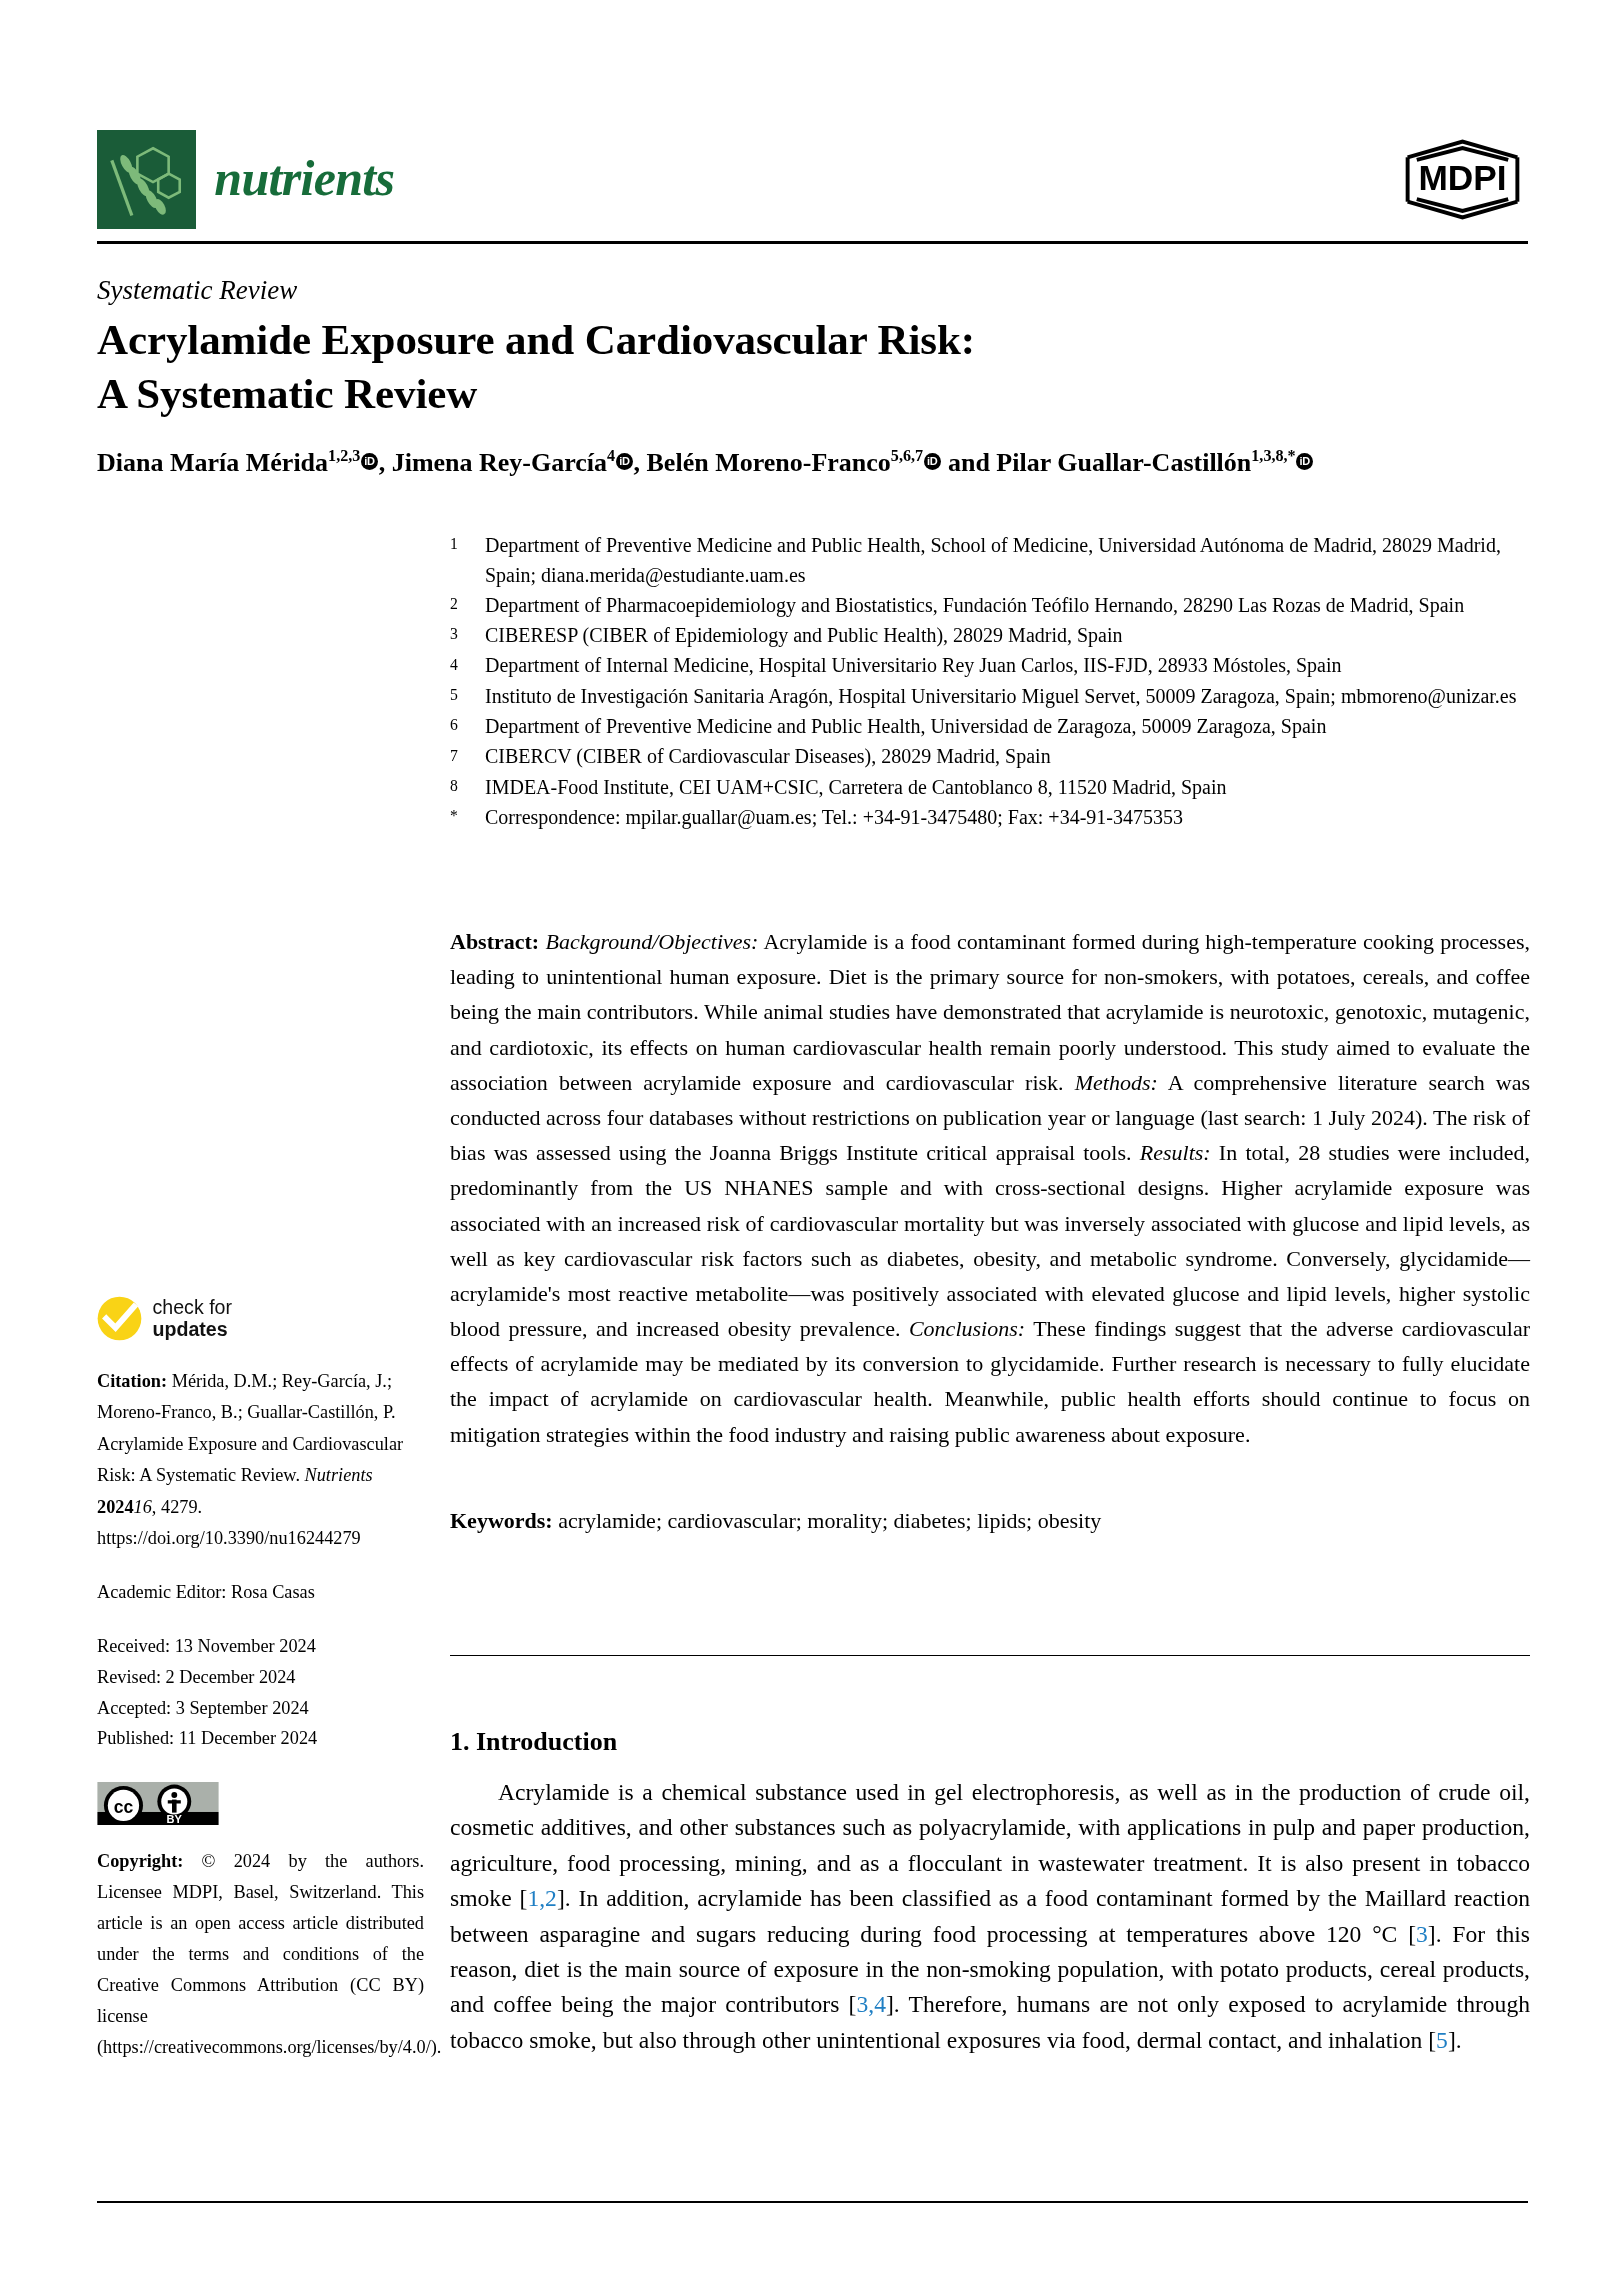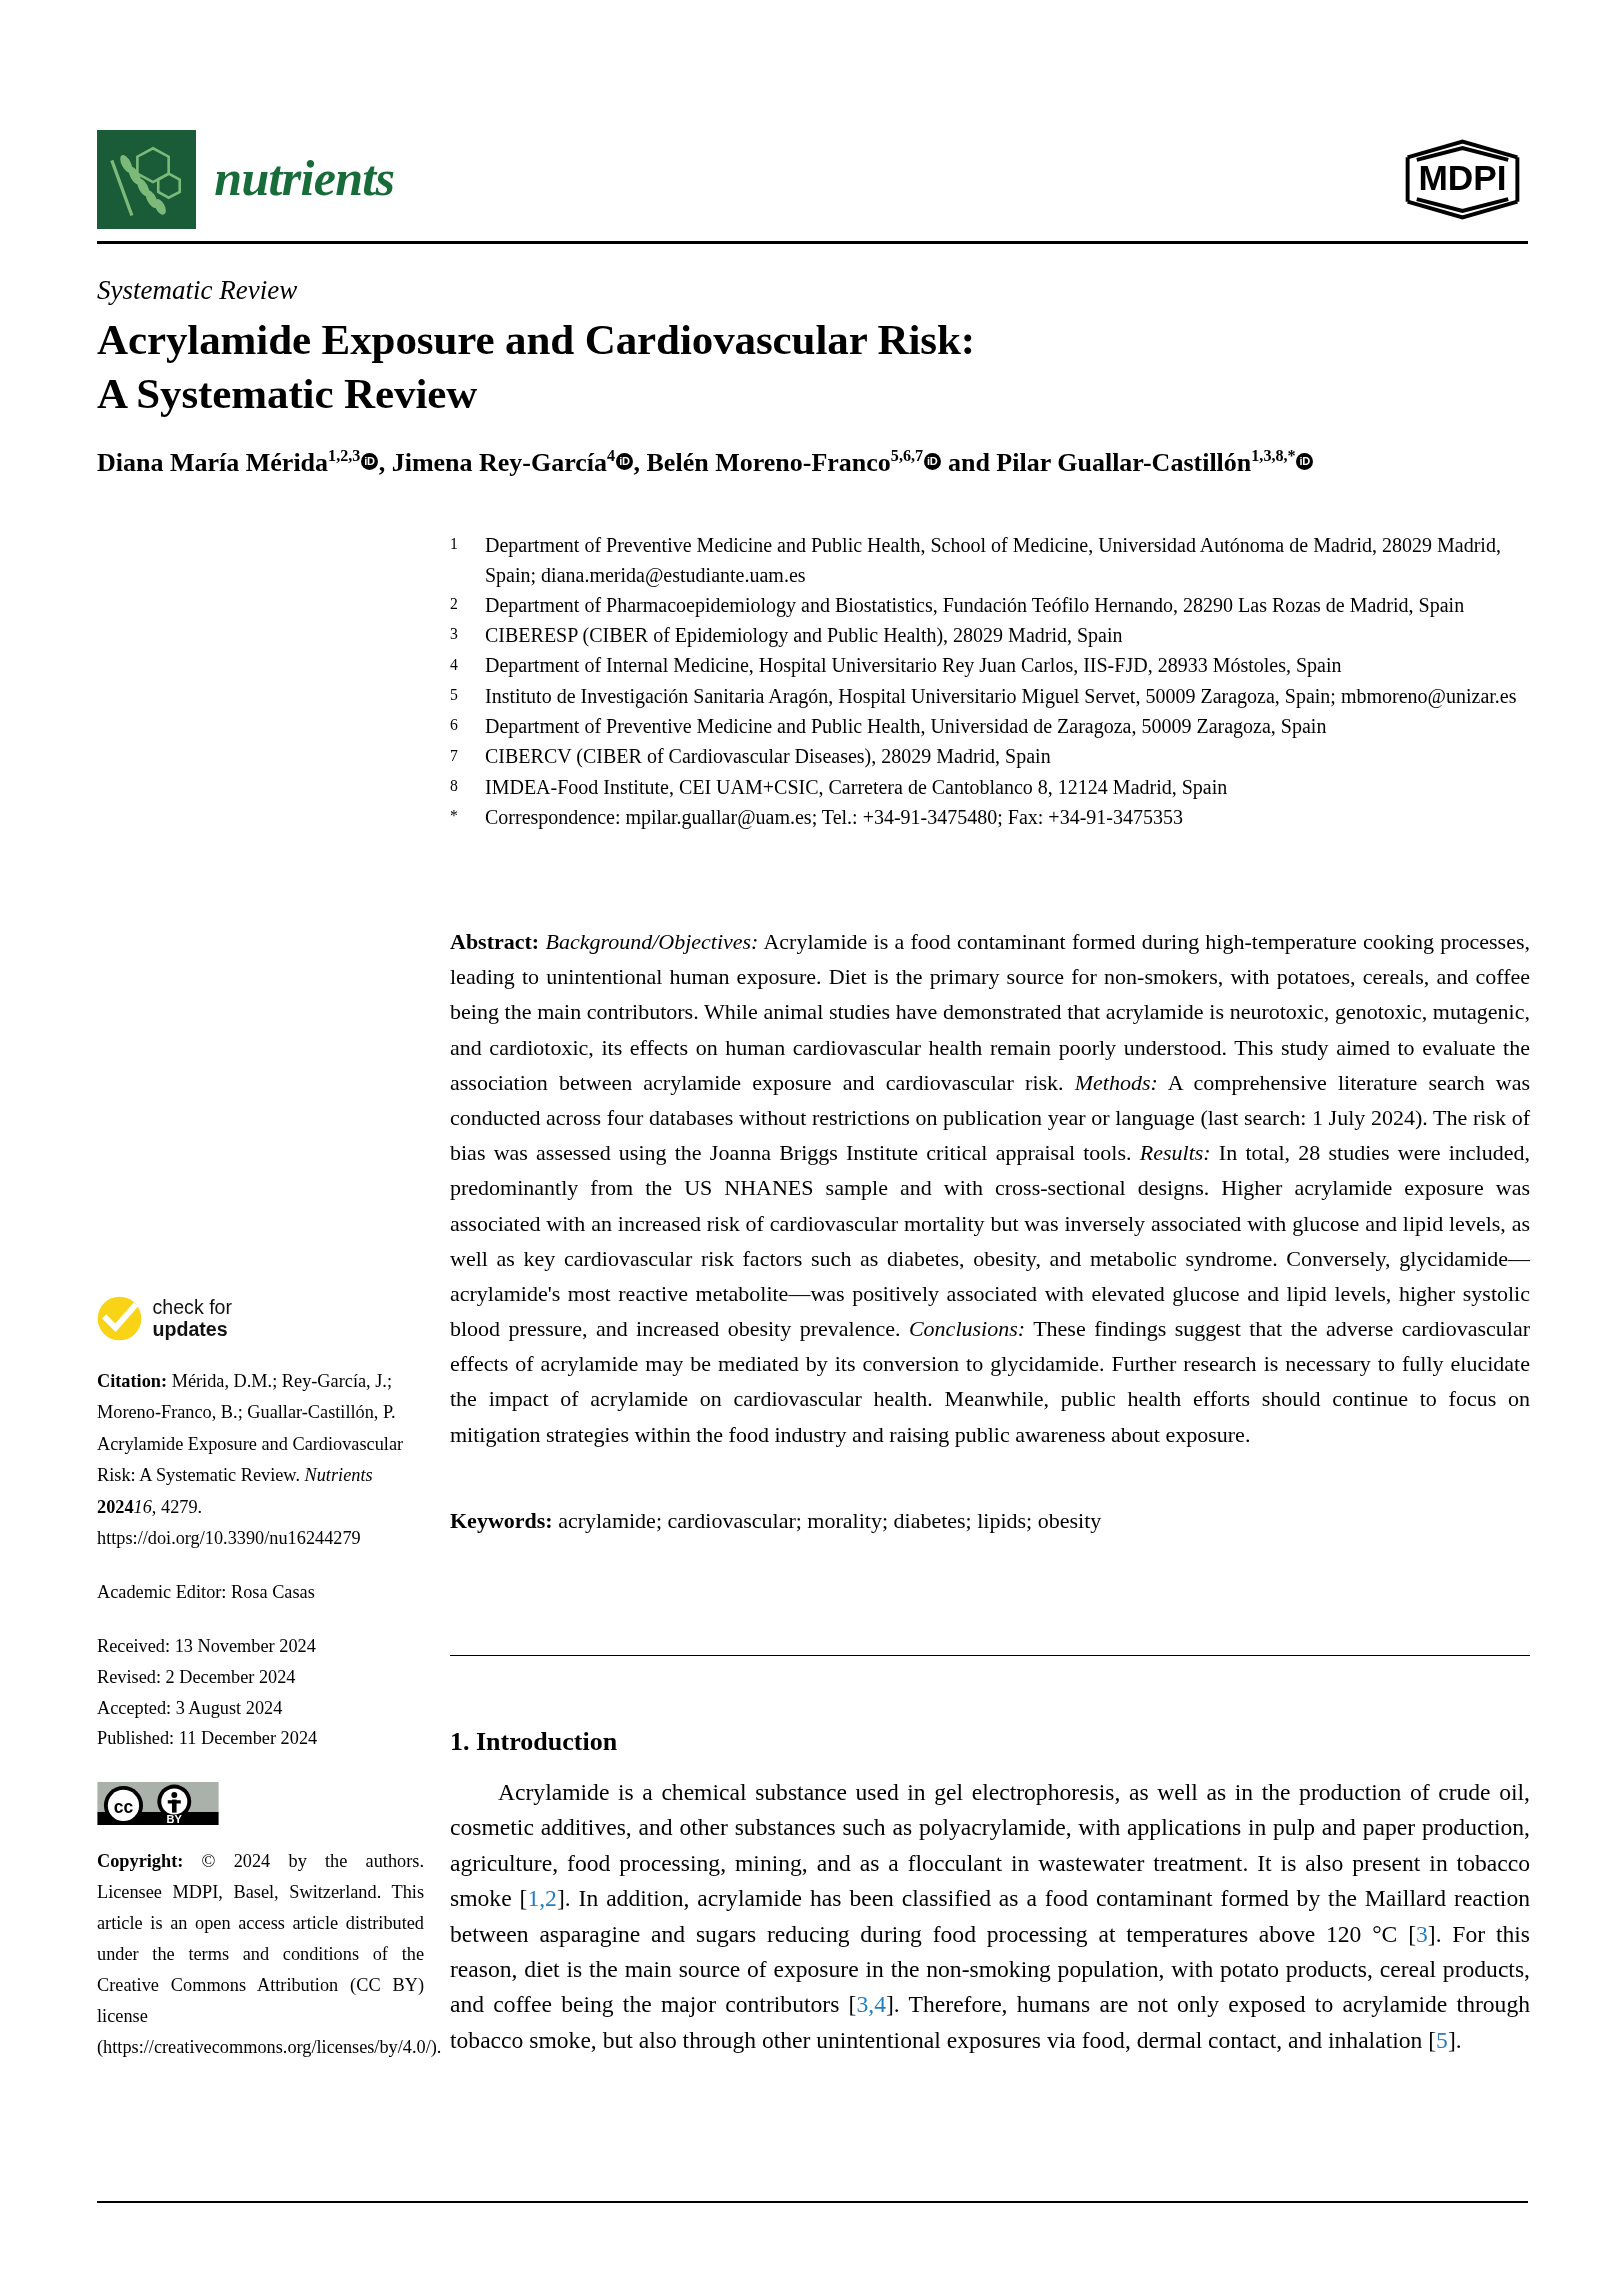--- a/index.html
+++ b/index.html
@@ -356,21 +356,21 @@
     <div class="aff-row">
       <div class="aff-num">6</div>
       <div class="aff-text">Department of Preventive Medicine and Public Health, Universidad de Zaragoza, 50009 Zaragoza, Spain</div>
     </div>
     <div class="aff-row">
       <div class="aff-num">7</div>
       <div class="aff-text">CIBERCV (CIBER of Cardiovascular Diseases), 28029 Madrid, Spain</div>
     </div>
     <div class="aff-row">
       <div class="aff-num">8</div>
-      <div class="aff-text">IMDEA-Food Institute, CEI UAM+CSIC, Carretera de Cantoblanco 8, 12124 Madrid, Spain</div>
+      <div class="aff-text">IMDEA-Food Institute, CEI UAM+CSIC, Carretera de Cantoblanco 8, 11520 Madrid, Spain</div>
     </div>
     <div class="aff-row">
       <div class="aff-num">*</div>
       <div class="aff-text">Correspondence: mpilar.guallar@uam.es; Tel.: +34-91-3475480; Fax: +34-91-3475353</div>
     </div>
   </div>
 
   <div class="abstract">
     <b>Abstract:</b>
     <i>Background/Objectives:</i><span> Acrylamide is a food contaminant formed during high-temperature cooking processes, leading to unintentional human exposure. Diet is the primary source for non-smokers, with potatoes, cereals, and coffee being the main contributors. While animal studies have demonstrated that acrylamide is neurotoxic, genotoxic, mutagenic, and cardiotoxic, its effects on human cardiovascular health remain poorly understood. This study aimed to evaluate the association between acrylamide exposure and cardiovascular risk. </span><i>Methods:</i><span> A comprehensive literature search was conducted across four databases without restrictions on publication year or language (last search: 1 July 2024). The risk of bias was assessed using the Joanna Briggs Institute critical appraisal tools. </span><i>Results:</i><span> In total, 28 studies were included, predominantly from the US NHANES sample and with cross-sectional designs. Higher acrylamide exposure was associated with an increased risk of cardiovascular mortality but was inversely associated with glucose and lipid levels, as well as key cardiovascular risk factors such as diabetes, obesity, and metabolic syndrome. Conversely, glycidamide—acrylamide's most reactive metabolite—was positively associated with elevated glucose and lipid levels, higher systolic blood pressure, and increased obesity prevalence. </span><i>Conclusions:</i><span> These findings suggest that the adverse cardiovascular effects of acrylamide may be mediated by its conversion to glycidamide. Further research is necessary to fully elucidate the impact of acrylamide on cardiovascular health. Meanwhile, public health efforts should continue to focus on mitigation strategies within the food industry and raising public awareness about exposure.</span>
@@ -403,21 +403,21 @@
 
     <div class="citation">
       <b>Citation:</b><span> Mérida, D.M.; Rey-García, J.; Moreno-Franco, B.; Guallar-Castillón, P. Acrylamide Exposure and Cardiovascular Risk: A Systematic Review. </span><i>Nutrients</i> <b>2024</b><i>16</i><span>, 4279. </span><span>https://doi.org/10.3390/nu16244279</span>
     </div>
 
     <div class="editor">Academic Editor: Rosa Casas</div>
 
     <div class="dates">
       <div>Received: 13 November 2024</div>
       <div>Revised: 2 December 2024</div>
-      <div>Accepted: 3 August 2024</div>
+      <div>Accepted: 3 September 2024</div>
       <div>Published: 11 December 2024</div>
     </div>
 
     <div class="cc-badge">
       <svg width="122" height="43" viewBox="0 0 186 66" aria-hidden="true">
         <rect x="0" y="0" width="186" height="46" fill="#aab0aa"></rect>
         <rect x="0" y="46" width="186" height="20" fill="#000000"></rect>
         <circle cx="40" cy="36" r="30" fill="#000000"></circle>
         <circle cx="40" cy="36" r="24" fill="#ffffff"></circle>
         <text x="40" y="47" font-family="Liberation Sans, sans-serif" font-size="27" font-weight="bold" text-anchor="middle" fill="#000">cc</text>

